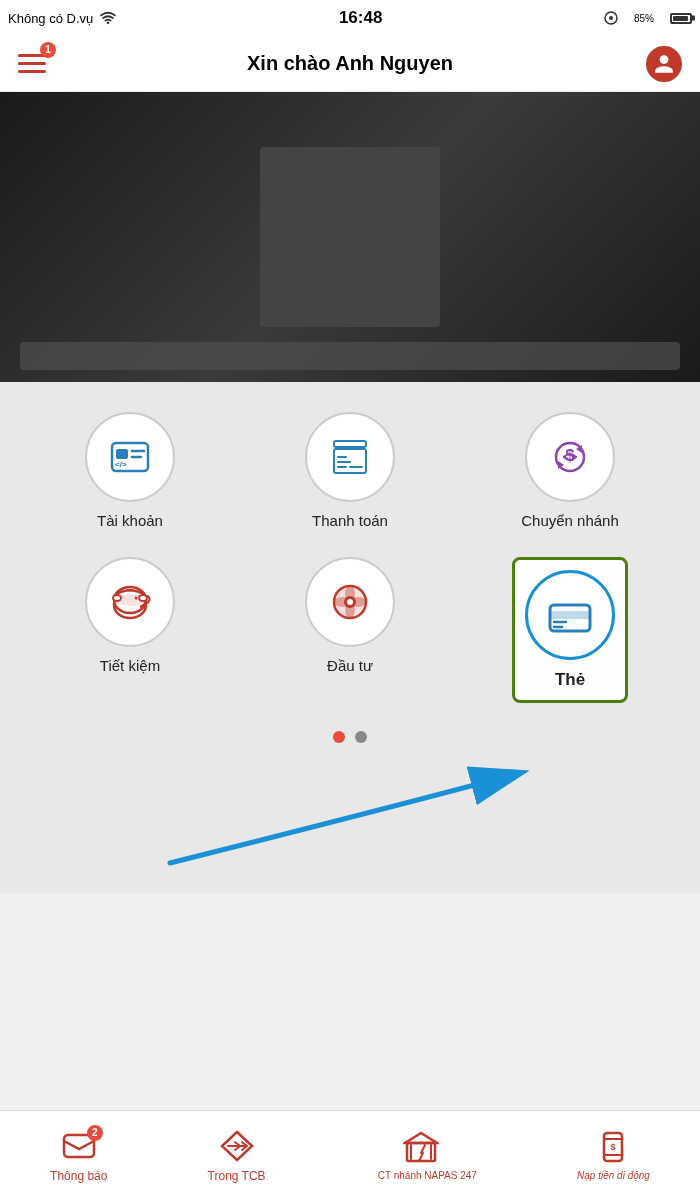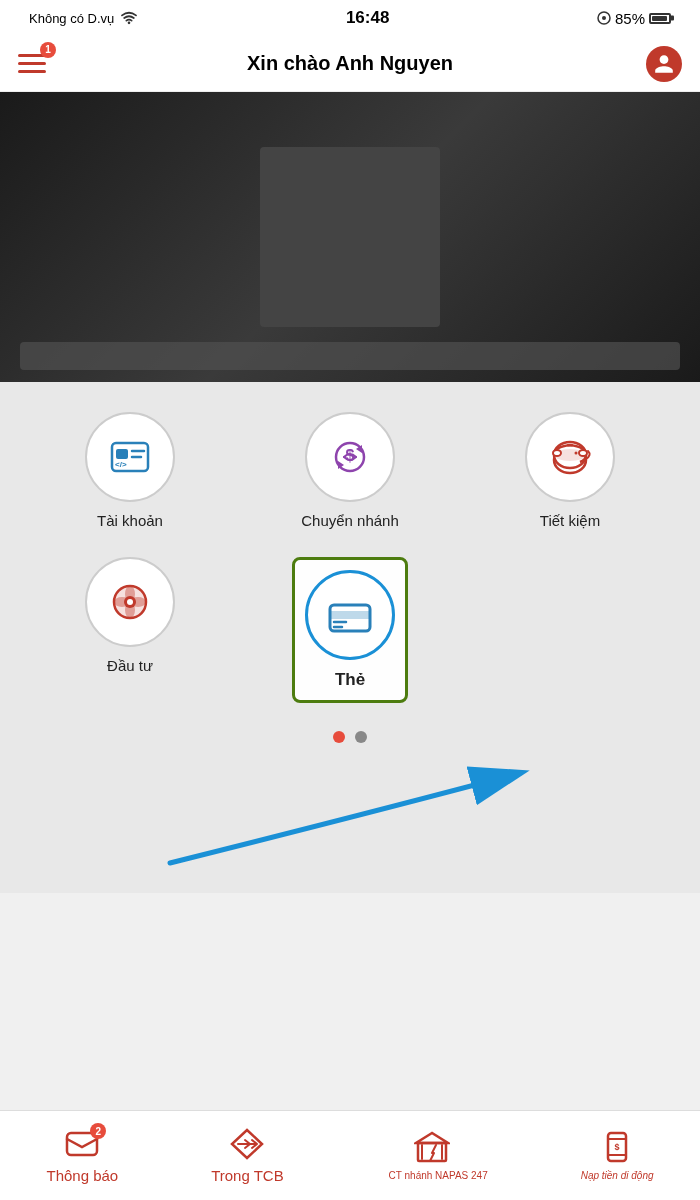--- a/index.html
+++ b/index.html
@@ -10,40 +10,40 @@
       font-family: -apple-system, 'Helvetica Neue', Arial, sans-serif;
       background: #f0f0f0;
       position: relative;
     }
 
     
     .status-bar {
       display: flex;
       align-items: center;
       justify-content: space-between;
-      padding: 6px 29px;
+      padding: 6px 8px;
       background: #fff;
       height: 36px;
     }
     .status-left {
       display: flex;
       align-items: center;
       gap: 6px;
       font-size: 13px;
       font-weight: 500;
     }
     .status-center {
       font-size: 17px;
       font-weight: 600;
     }
     .status-right {
       display: flex;
       align-items: center;
-      gap: 4px;
-      font-size: 15px;
+      gap: 16px;
+      font-size: 10px;
     }
     .battery-icon {
       display: inline-block;
       width: 22px;
       height: 11px;
       border: 2px solid #333;
       border-radius: 2px;
       position: relative;
     }
     .battery-icon::after {
@@ -286,21 +286,21 @@
       font-size: 10px;
       font-weight: bold;
       width: 16px;
       height: 16px;
       border-radius: 50%;
       display: flex;
       align-items: center;
       justify-content: center;
     }
     .nav-label {
-      font-size: 15px;
+      font-size: 12px;
       color: #c0392b;
       text-align: center;
     }
   </style>
 </head>
 <body>
 
 <div class="status-bar">
   <div class="status-left">
     <span>Không có D.vụ</span>
@@ -357,20 +357,33 @@
           <rect x="6" y="10" width="36" height="28" rx="4" fill="none" stroke="#2980b9" stroke-width="2.5"></rect>
           <rect x="10" y="16" width="12" height="10" rx="2" fill="#2980b9"></rect>
           <line x1="26" y1="18" x2="38" y2="18" stroke="#2980b9" stroke-width="2.5" stroke-linecap="round"></line>
           <line x1="26" y1="24" x2="35" y2="24" stroke="#2980b9" stroke-width="2.5" stroke-linecap="round"></line>
           <text x="9" y="34" font-size="8" fill="#2980b9" font-weight="bold">&lt;/&gt;</text>
         </svg>
       </div>
       <span class="icon-label">Tài khoản</span>
     </div>
 
+    <div class="icon-item">
+      <div class="icon-circle">
+        <svg width="48" height="48" viewBox="0 0 48 48">
+          <rect x="8" y="8" width="32" height="6" rx="2" fill="none" stroke="#2980b9" stroke-width="2"></rect>
+          <rect x="8" y="16" width="32" height="24" rx="2" fill="none" stroke="#2980b9" stroke-width="2"></rect>
+          <line x1="12" y1="24" x2="20" y2="24" stroke="#2980b9" stroke-width="2" stroke-linecap="round"></line>
+          <line x1="12" y1="29" x2="24" y2="29" stroke="#2980b9" stroke-width="2" stroke-linecap="round"></line>
+          <line x1="12" y1="34" x2="20" y2="34" stroke="#2980b9" stroke-width="2" stroke-linecap="round"></line>
+          <line x1="24" y1="34" x2="36" y2="34" stroke="#2980b9" stroke-width="2" stroke-linecap="round"></line>
+        </svg>
+      </div>
+      <span class="icon-label">Thanh toán</span>
+    </div>
 
     <div class="icon-item">
       <div class="icon-circle">
         <svg width="48" height="48" viewBox="0 0 48 48">
           <circle cx="24" cy="24" r="14" fill="none" stroke="#8e44ad" stroke-width="2.5"></circle>
           <text x="24" y="28" text-anchor="middle" font-size="16" font-weight="bold" fill="#8e44ad">$</text>
           <path d="M30 16 L36 12 L36 20 Z" fill="#8e44ad"></path>
           <path d="M18 32 L12 36 L12 28 Z" fill="#8e44ad"></path>
           <path d="M18 24 Q24 18 30 24" fill="none" stroke="#8e44ad" stroke-width="2" stroke-linecap="round"></path>
           <path d="M30 24 Q24 30 18 24" fill="none" stroke="#8e44ad" stroke-width="2" stroke-linecap="round"></path>

